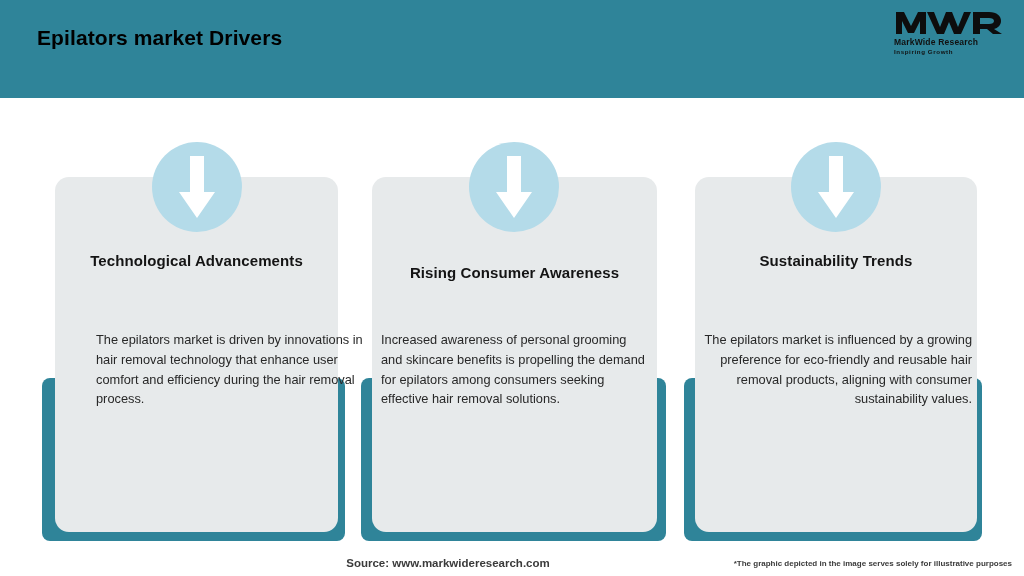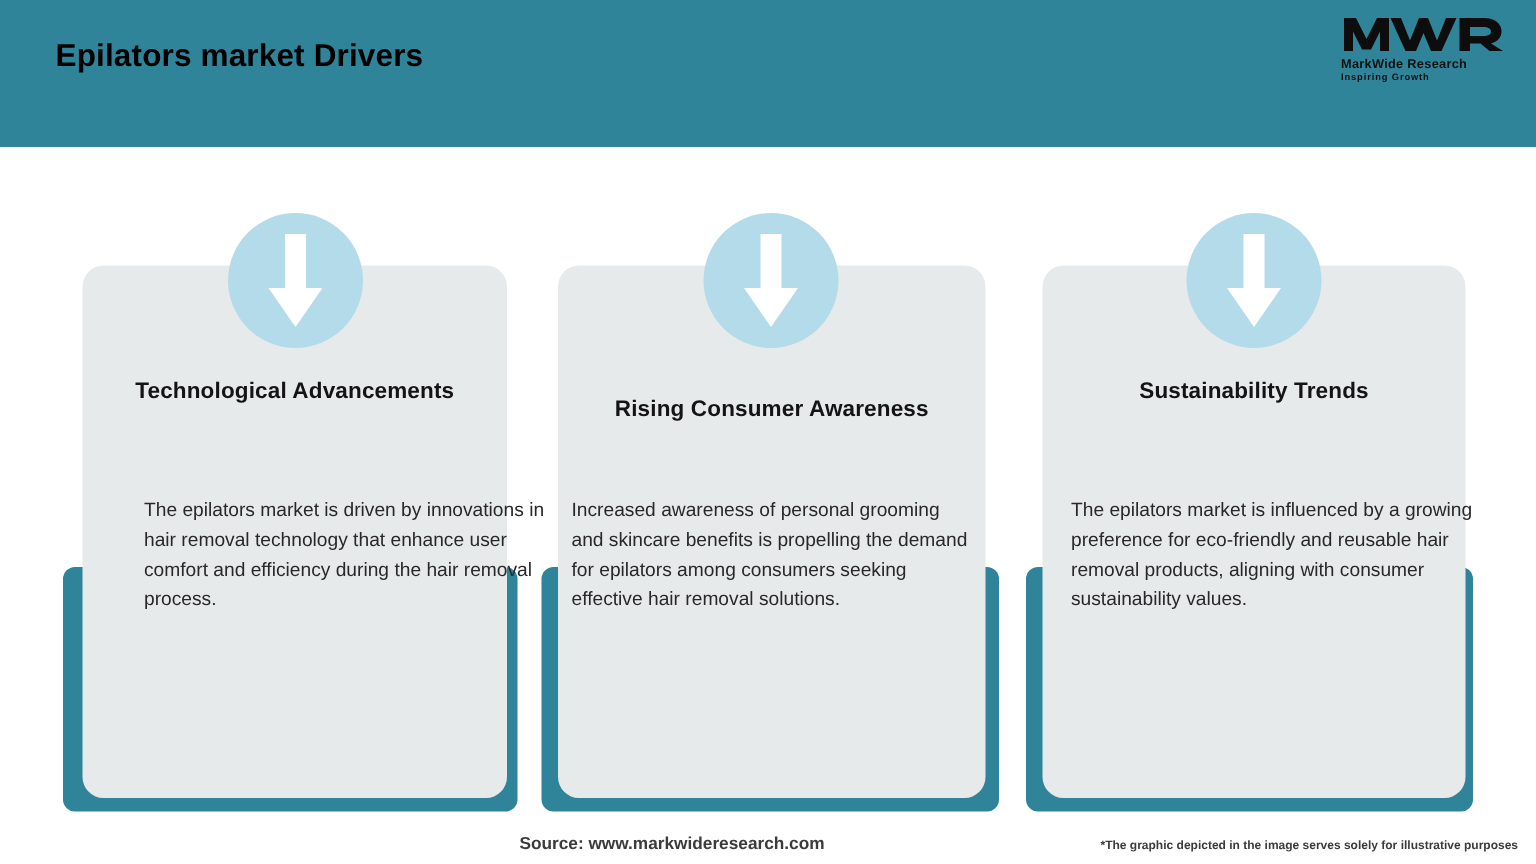--- a/index.html
+++ b/index.html
@@ -150,21 +150,21 @@
   .card-body {
     position: absolute;
     top: 330px;
     font-size: 12.8px;
     line-height: 19.8px;
     color: #282828;
     text-align: left;
   }
   .card-group.g0 .card-body { left: 58px; width: 268px; }
   .card-group.g1 .card-body { left: 20px; width: 265px; }
-  .card-group.g2 .card-body { left: 30px; width: 268px; }
+  .card-group.g2 .card-body { left: 20px; width: 268px; text-align: right; }
 
   
   .source {
     position: absolute;
     left: 0;
     top: 557px;
     width: 896px;
     text-align: center;
     font-size: 11.5px;
     font-weight: bold;

